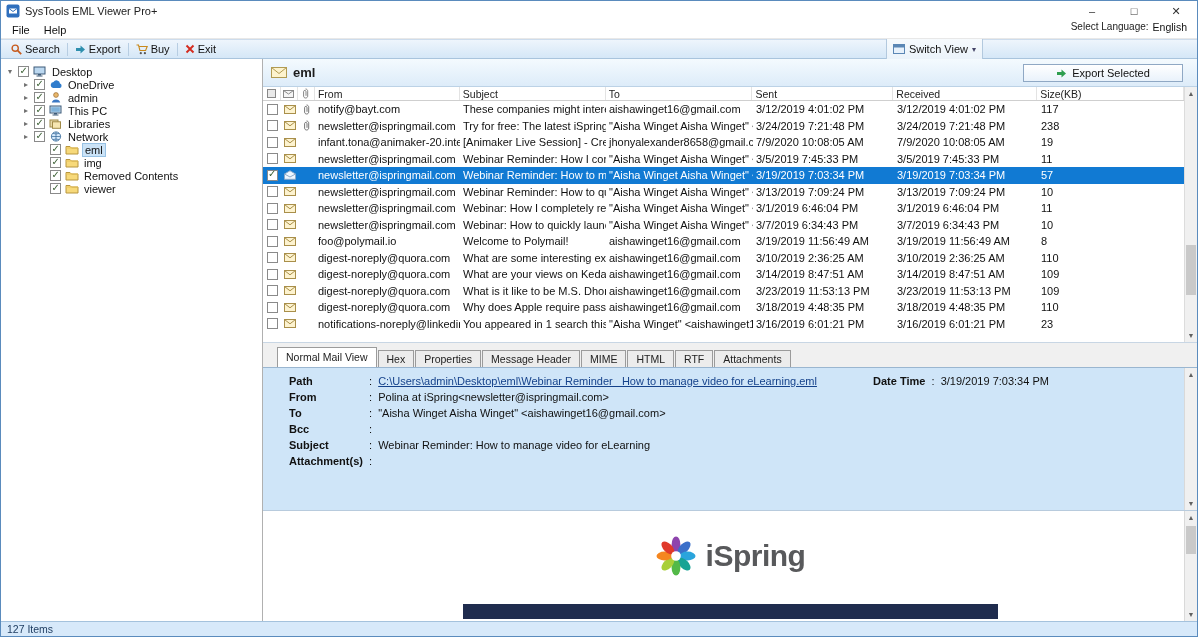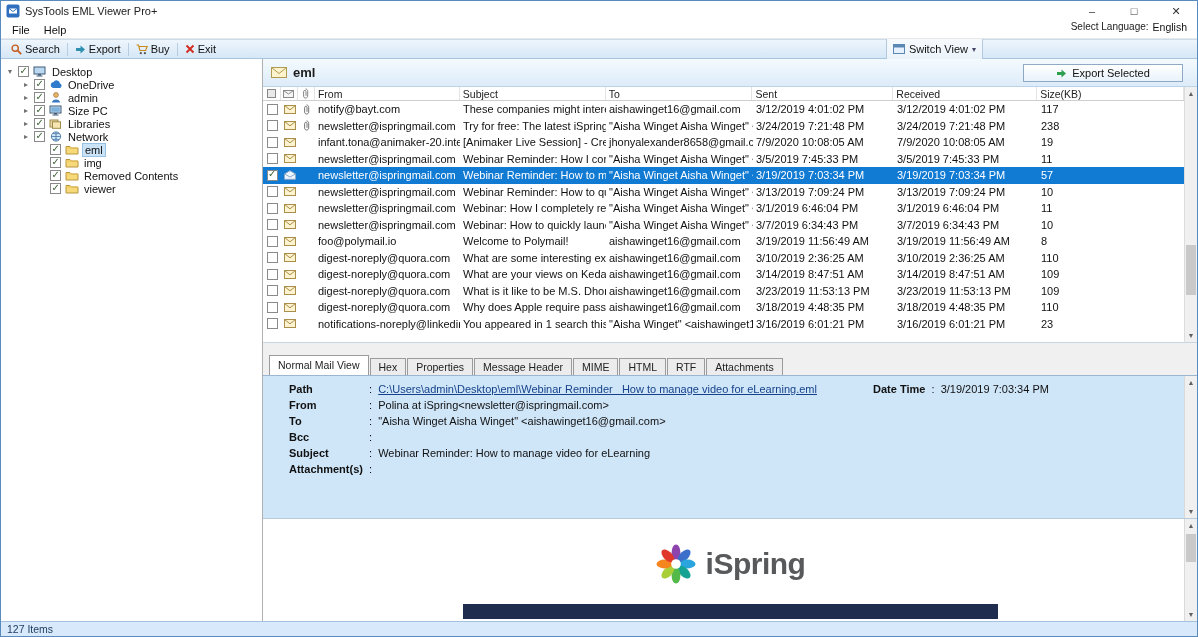--- a/index.html
+++ b/index.html
@@ -79,21 +79,21 @@
   .vscroll { width:13px; flex:0 0 auto; background:#f0f0f0; border-left:1px solid #dcdcdc;
              display:flex; flex-direction:column; }
   .sb-arrow { height:13px; font-size:7px; color:#606060; text-align:center; line-height:13px; flex:0 0 auto; }
   .sb-track { flex:1 1 auto; position:relative; }
   .sb-thumb { position:absolute; left:1px; right:1px; top:145px; height:50px; background:#c9c9c9; }
   .mini-scroll { position:absolute; right:0; top:0; bottom:0; width:13px; background:#f0f0f0;
                  border-left:1px solid #d9d9d9; display:flex; flex-direction:column; }
   .mini-scroll .sb-thumb { top:2px; height:28px; }
 
   
-  .tabbar { height:32px; flex:0 0 auto; background:#f0f0f0; display:flex; align-items:flex-end; padding-left:6px; }
+  .tabbar { height:24px; flex:0 0 auto; background:#f0f0f0; display:flex; align-items:flex-end; padding-left:14px; }
   .tab { height:17px; line-height:16px; padding:0 8px; font-size:10.5px; color:#222;
          border:1px solid #9b9b9b; border-bottom:none; background:#ececec; margin-right:1px; }
   .tab.active { background:#fff; height:20px; line-height:19px; }
 
   
   .details { height:143px; flex:0 0 auto; background:#cfe5f8; border-top:1px solid #9ab6d0;
              padding:5px 0 0 0; position:relative; overflow:hidden; }
   .drow { display:flex; padding:1px 0 1px 26px; line-height:14px; }
   .dlabel { width:80px; font-weight:bold; flex:0 0 auto; }
   .dvalue { font-weight:normal; }
@@ -239,21 +239,21 @@
           <span class="chev">▸</span>
           <span class="cb checked"></span>
           <span class="ticon">
             <svg width="13" height="11">
               <rect x="1" y="1" width="11" height="7" fill="#cfe3f3" stroke="#3c5a78"></rect>
               <rect x="2.2" y="2.2" width="8.6" height="4.6" fill="#7fb2da"></rect>
               <rect x="5" y="8" width="3" height="1.5" fill="#3c5a78"></rect>
               <rect x="3.5" y="9.5" width="6" height="1" fill="#3c5a78"></rect>
             </svg>
           </span>
-          <span class="tlabel">Size PC</span>
+          <span class="tlabel">This PC</span>
         </div>
         <div class="tree-row" style="padding-left: 20px;">
           <span class="chev">▸</span>
           <span class="cb checked"></span>
           <span class="ticon">
             <svg width="13" height="11">
               <rect x="1" y="2" width="8" height="7" fill="#e8d8a8" stroke="#a08a48"></rect>
               <rect x="3.5" y="3.8" width="8" height="6.5" fill="#f7e6b2" stroke="#a08a48"></rect>
             </svg>
           </span>

